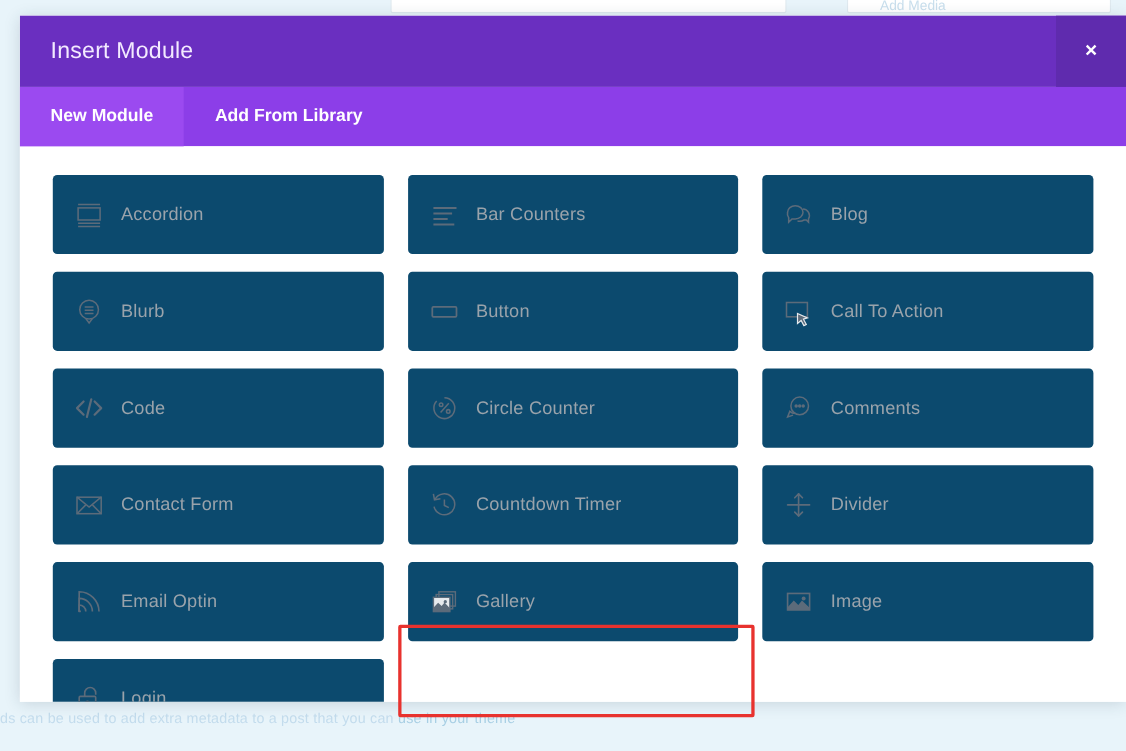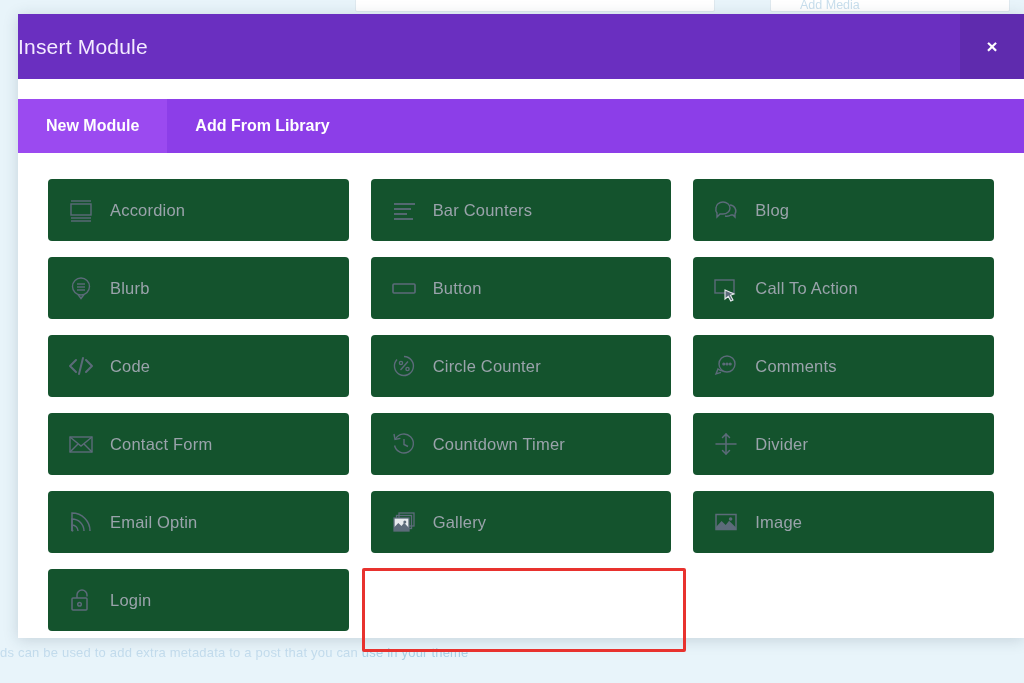--- a/index.html
+++ b/index.html
@@ -50,20 +50,21 @@
   }
   
   #modal-header {
     position: relative;
     height: 65px;
     background: #6a2fc0;
     display: flex;
     align-items: center;
   }
   #modal-title {
+    margin-left: 28px;
     color: #f3eaff;
     font-size: 21px;
     font-weight: 400;
     letter-spacing: .2px;
   }
   #close-button {
     position: absolute;
     right: 0; top: 0;
     width: 64px; height: 65px;
     background: #5f2bae;
@@ -76,21 +77,20 @@
     font-weight: bold;
     line-height: 1;
   }
 
   
   #tab-bar {
     height: 54px;
     background: #8c3ee8;
     display: flex;
     align-items: stretch;
-    margin-top: 20px;
   }
   .tab {
     display: flex; align-items: center;
     padding: 0 28px;
     color: #ffffff;
     font-size: 16px;
     font-weight: bold;
     cursor: pointer;
     white-space: nowrap;
   }
@@ -104,22 +104,22 @@
   }
   #module-grid {
     display: grid;
     grid-template-columns: repeat(3, 1fr);
     column-gap: 22px;
     row-gap: 16px;
   }
   .module-tile {
     display: flex;
     align-items: center;
-    height: 62px;
-    background: #14532d;
+    height: 72px;
+    background: #0c4a6e;
     border-radius: 4px;
     padding-left: 16px;
     cursor: pointer;
   }
   .module-icon {
     width: 34px; height: 34px;
     flex: 0 0 34px;
     display: flex; align-items: center; justify-content: center;
     color: #5c6b7a;
     margin-right: 12px;

